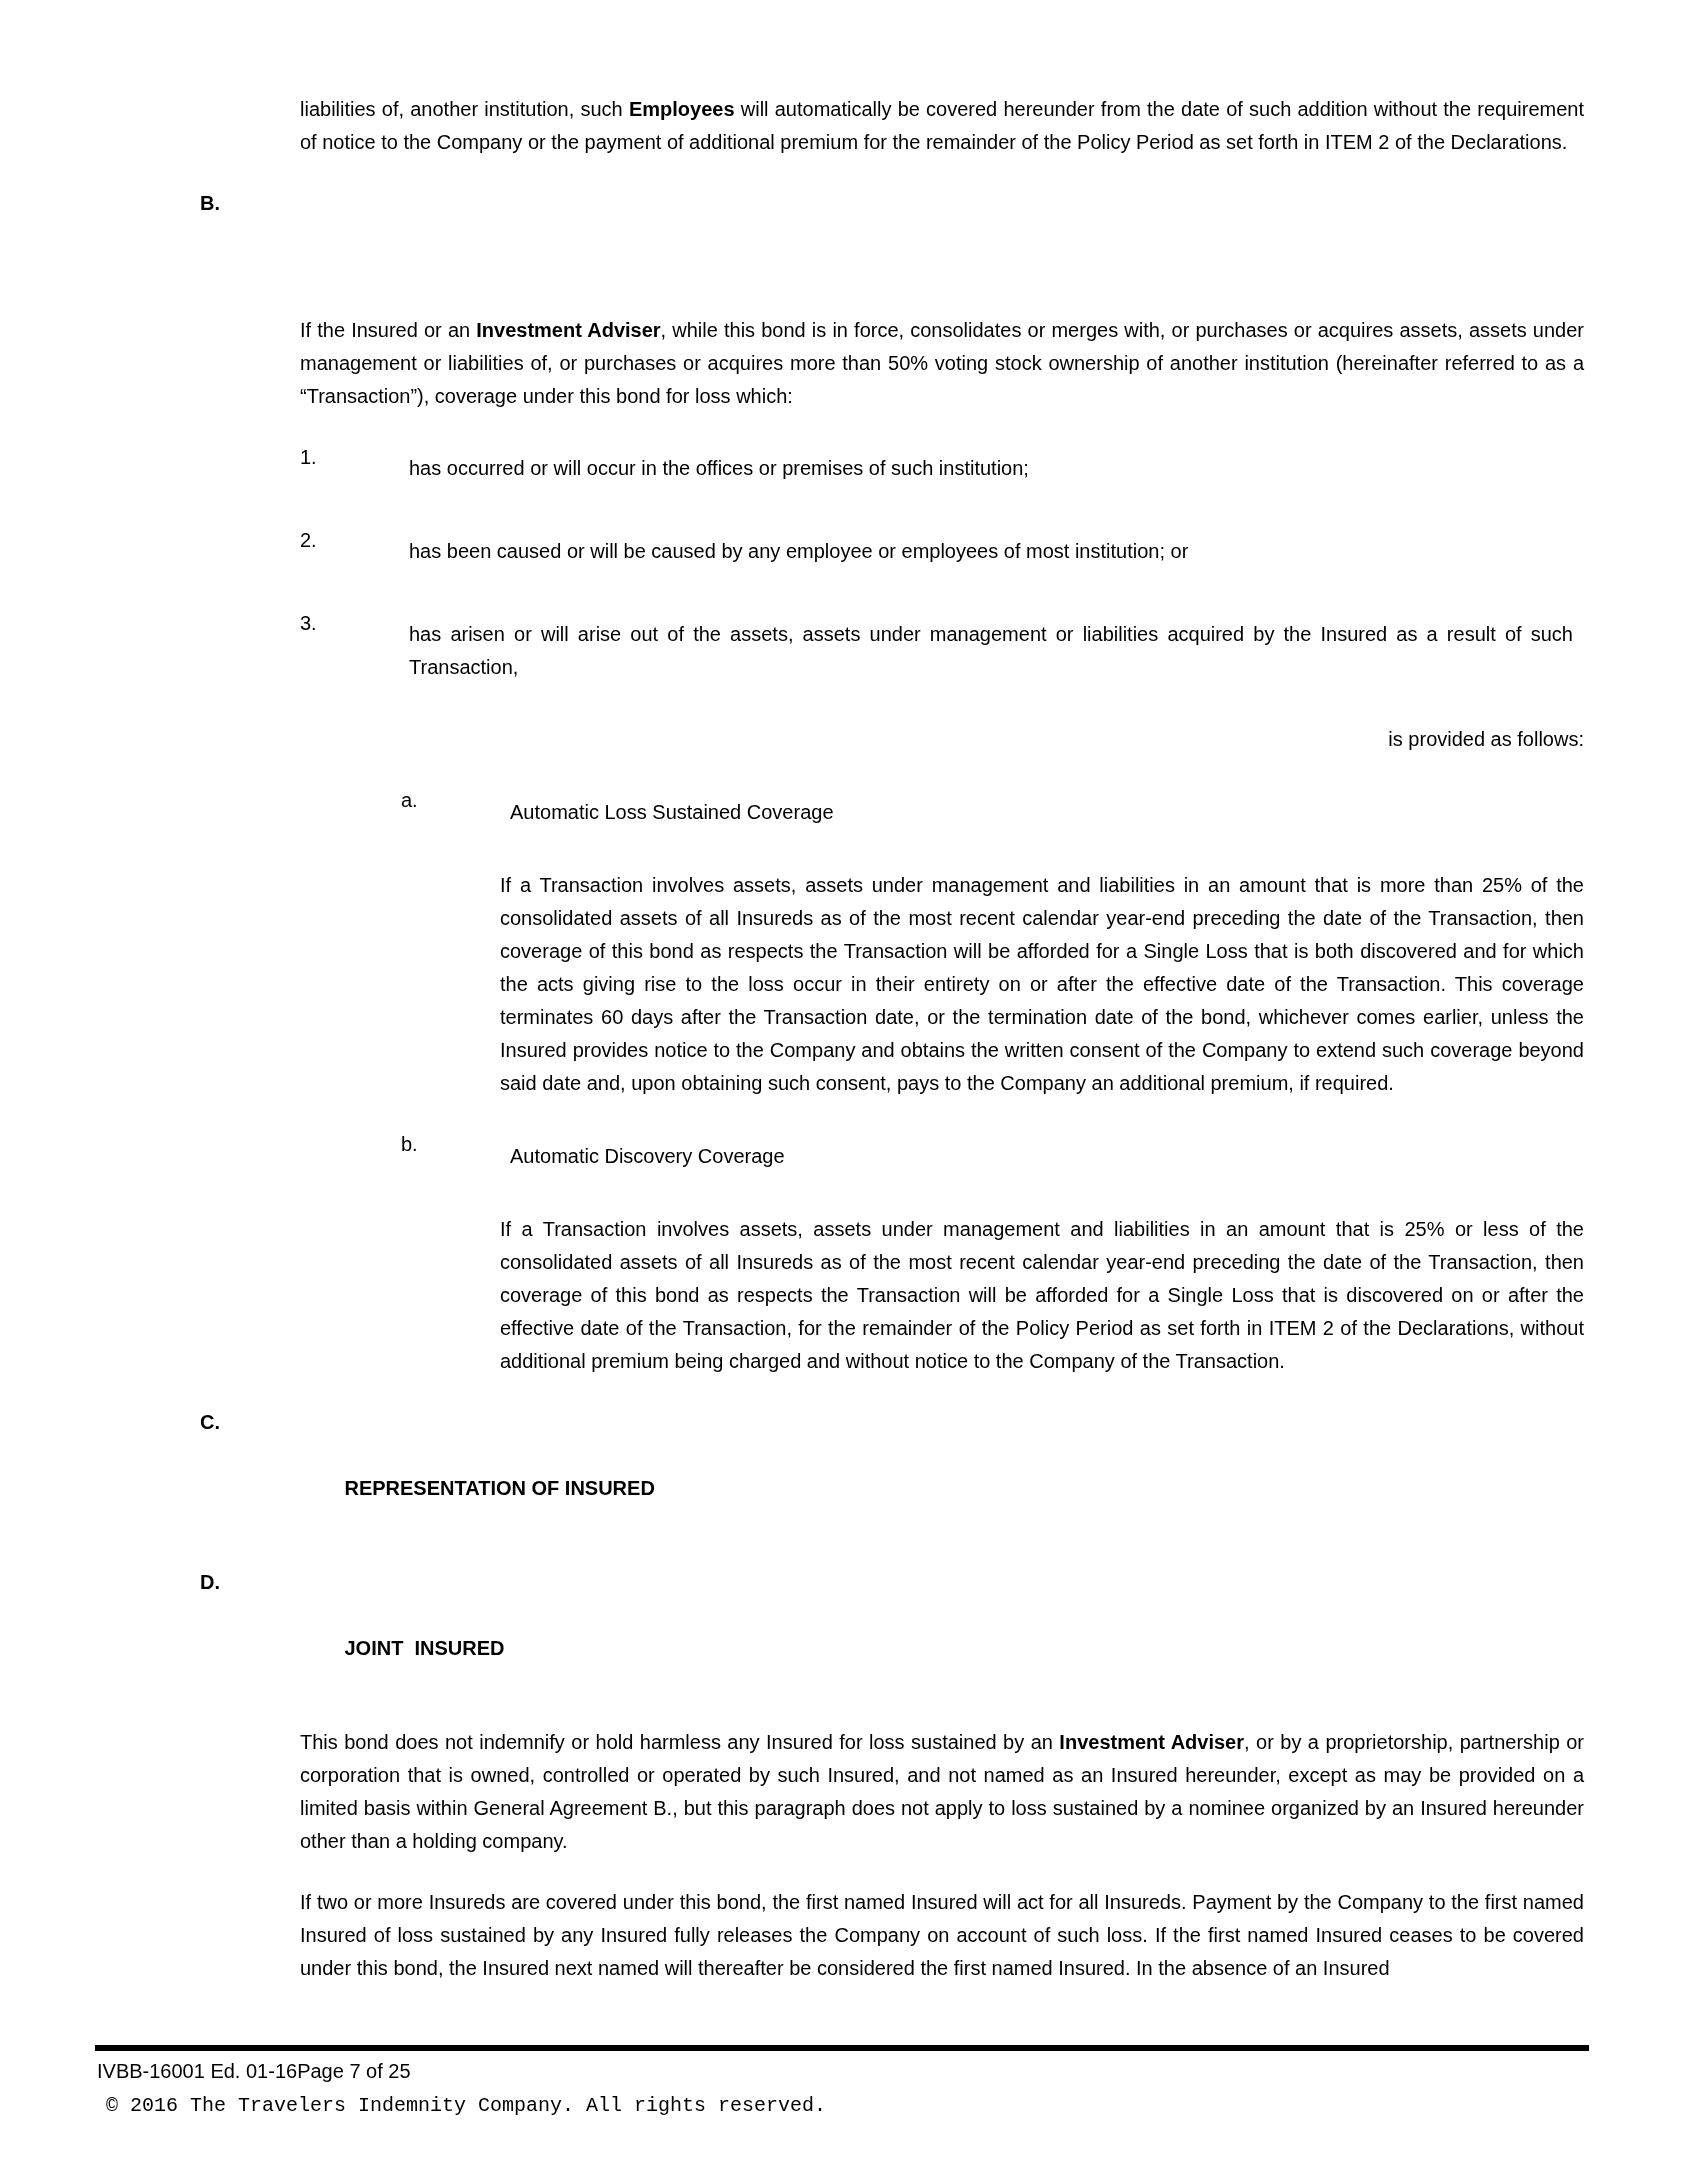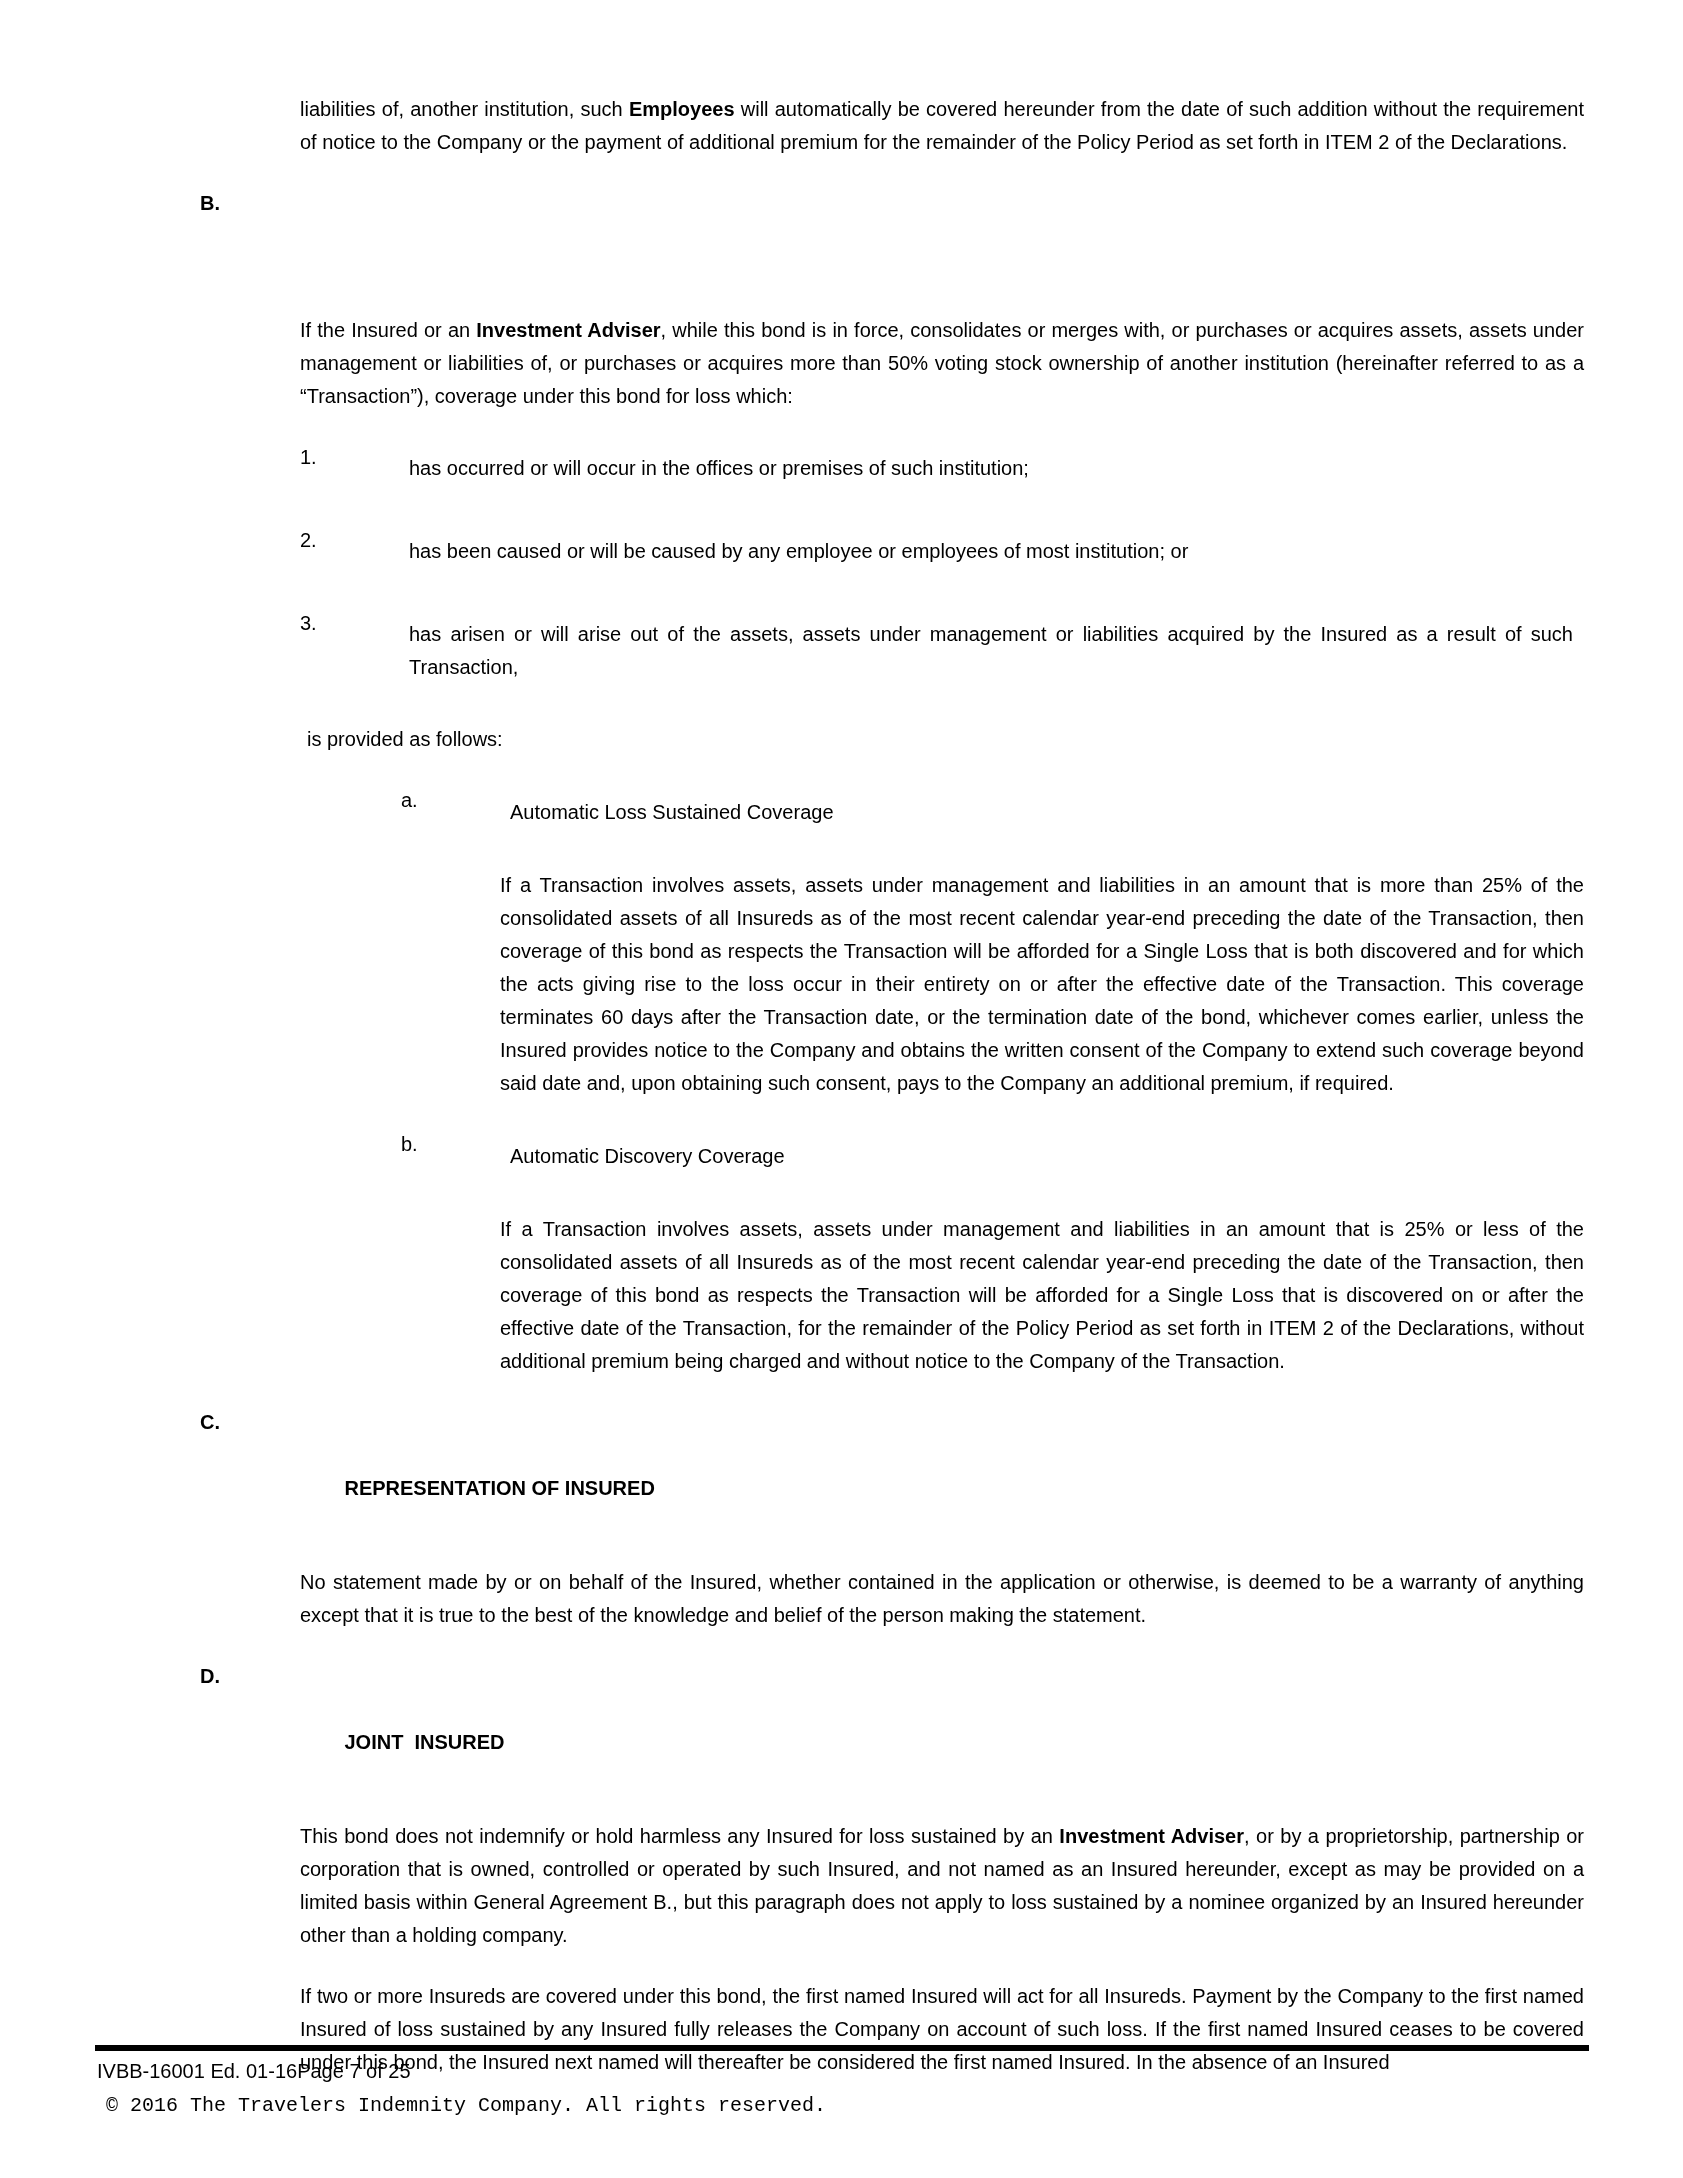--- a/index.html
+++ b/index.html
@@ -23,21 +23,21 @@
     left: 300px;
     top: 93px;
     width: 1284px;
   }
   .para {
     margin: 0 0 28px 0;
     text-align: justify;
   }
   .plain-line {
     margin: 0 0 28px 7px;
-    text-align: left;
+    text-align: right;
   }
   .sec-row {
     position: relative;
     margin: 0 0 28px 0;
     font-weight: bold;
     white-space: pre-wrap;
   }
   .sec-letter {
     position: absolute;
     left: -100px;
@@ -134,21 +134,20 @@
         <p class="sub-title">Automatic Discovery Coverage</p>
       </div>
       <p class="sub-body">If a Transaction involves assets, assets under management and liabilities in an amount that is 25% or less of the consolidated assets of all Insureds as of the most recent calendar year-end preceding the date of the Transaction, then coverage of this bond as respects the Transaction will be afforded for a Single Loss that is discovered on or after the effective date of the Transaction, for the remainder of the Policy Period as set forth in ITEM 2 of the Declarations, without additional premium being charged and without notice to the Company of the Transaction.</p>
     </section>
 
     <section>
       <div class="sec-row">
         <span class="sec-letter">C.</span>
         <span>REPRESENTATION OF INSURED</span>
       </div>
-      <p class="para">No statement made by or on behalf of the Insured, whether contained in the application or otherwise, is deemed to be a warranty of anything except that it is true to the best of the knowledge and belief of the person making the statement.</p>
     </section>
 
     <section>
       <div class="sec-row">
         <span class="sec-letter">D.</span>
         <span>JOINT  INSURED</span>
       </div>
       <p class="para"><span>This bond does not indemnify or hold harmless any Insured for loss sustained by an </span><strong>Investment Adviser</strong><span>, or by a proprietorship, partnership or corporation that is owned, controlled or operated by such Insured, and not named as an Insured hereunder, except as may be provided on a limited basis within General Agreement B., but this paragraph does not apply to loss sustained by a nominee organized by an Insured hereunder other than a holding company.</span></p>
       <p class="para">If two or more Insureds are covered under this bond, the first named Insured will act for all Insureds. Payment by the Company to the first named Insured of loss sustained by any Insured fully releases the Company on account of such loss. If the first named Insured ceases to be covered under this bond, the Insured next named will thereafter be considered the first named Insured.  In the absence of an Insured</p>
     </section>

